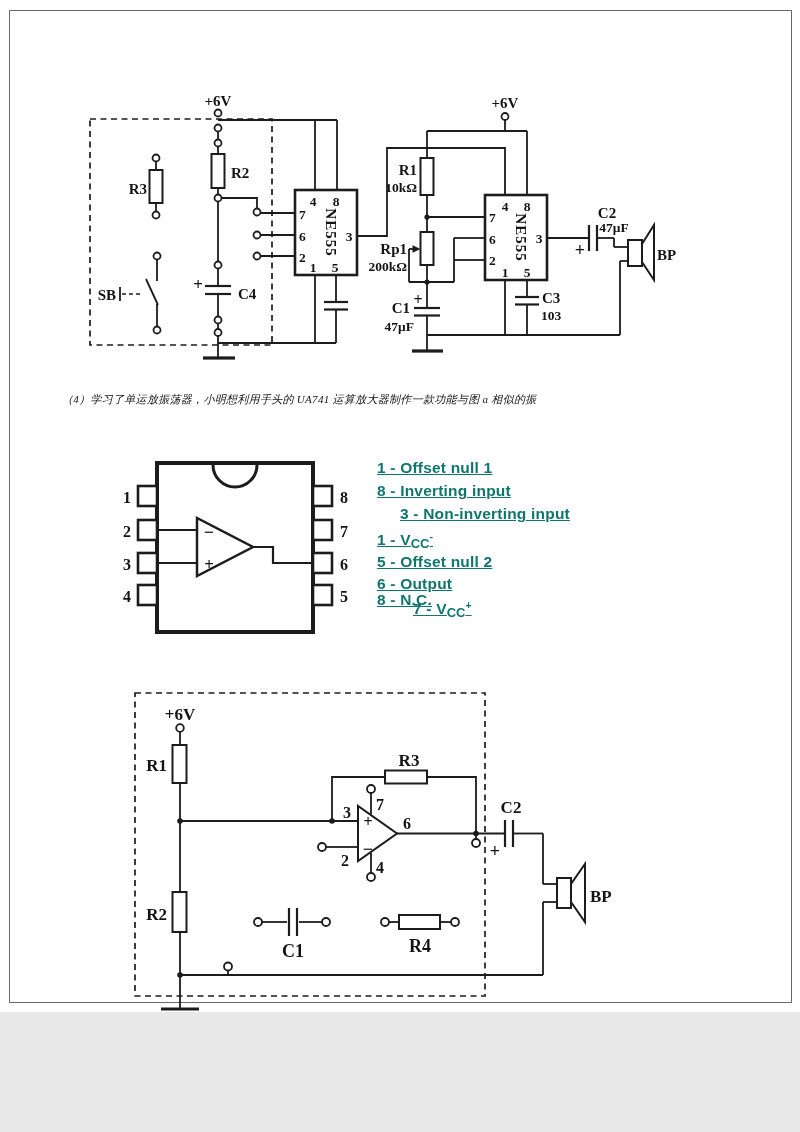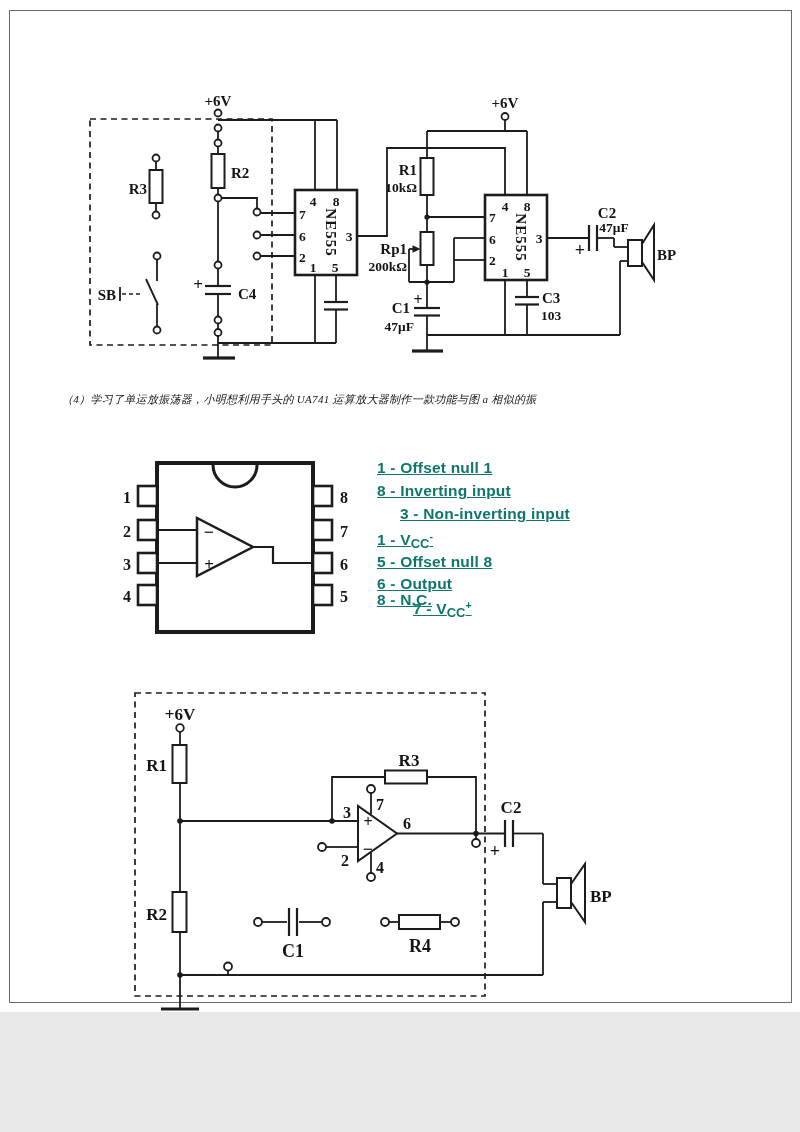--- a/index.html
+++ b/index.html
@@ -343,19 +343,19 @@
     </g>
   </svg>
 
   <div class="htext qline" style="left:62px;top:392px;">（4）学习了单运放振荡器，小明想利用手头的 UA741 运算放大器制作一款功能与图 a 相似的振</div>
 
   <div>
     <div class="pinrow" style="left:377px;top:458px;"><span>1 - Offset null 1</span><sub></sub><sup></sup></div>
     <div class="pinrow" style="left:377px;top:481px;"><span>8 - Inverting input</span><sub></sub><sup></sup></div>
     <div class="pinrow" style="left:377px;top:504px;margin-left:23px;"><span>3 - Non-inverting input</span><sub></sub><sup></sup></div>
     <div class="pinrow" style="left:377px;top:530px;"><span>1 - V</span><sub>CC</sub><sup>-</sup></div>
-    <div class="pinrow" style="left:377px;top:552px;"><span>5 - Offset null 8</span><sub></sub><sup></sup></div>
+    <div class="pinrow" style="left:377px;top:552px;"><span>5 - Offset null 2</span><sub></sub><sup></sup></div>
     <div class="pinrow" style="left:377px;top:574px;"><span>6 - Output</span><sub></sub><sup></sup></div>
     <div class="pinrow" style="left:377px;top:599px;margin-left:36px;"><span>7 - V</span><sub>CC</sub><sup>+</sup></div>
     <div class="pinrow" style="left:377px;top:590px;"><span>8 - N.C.</span><sub></sub><sup></sup></div>
   </div>
 
 </div>
 
 </body></html>

